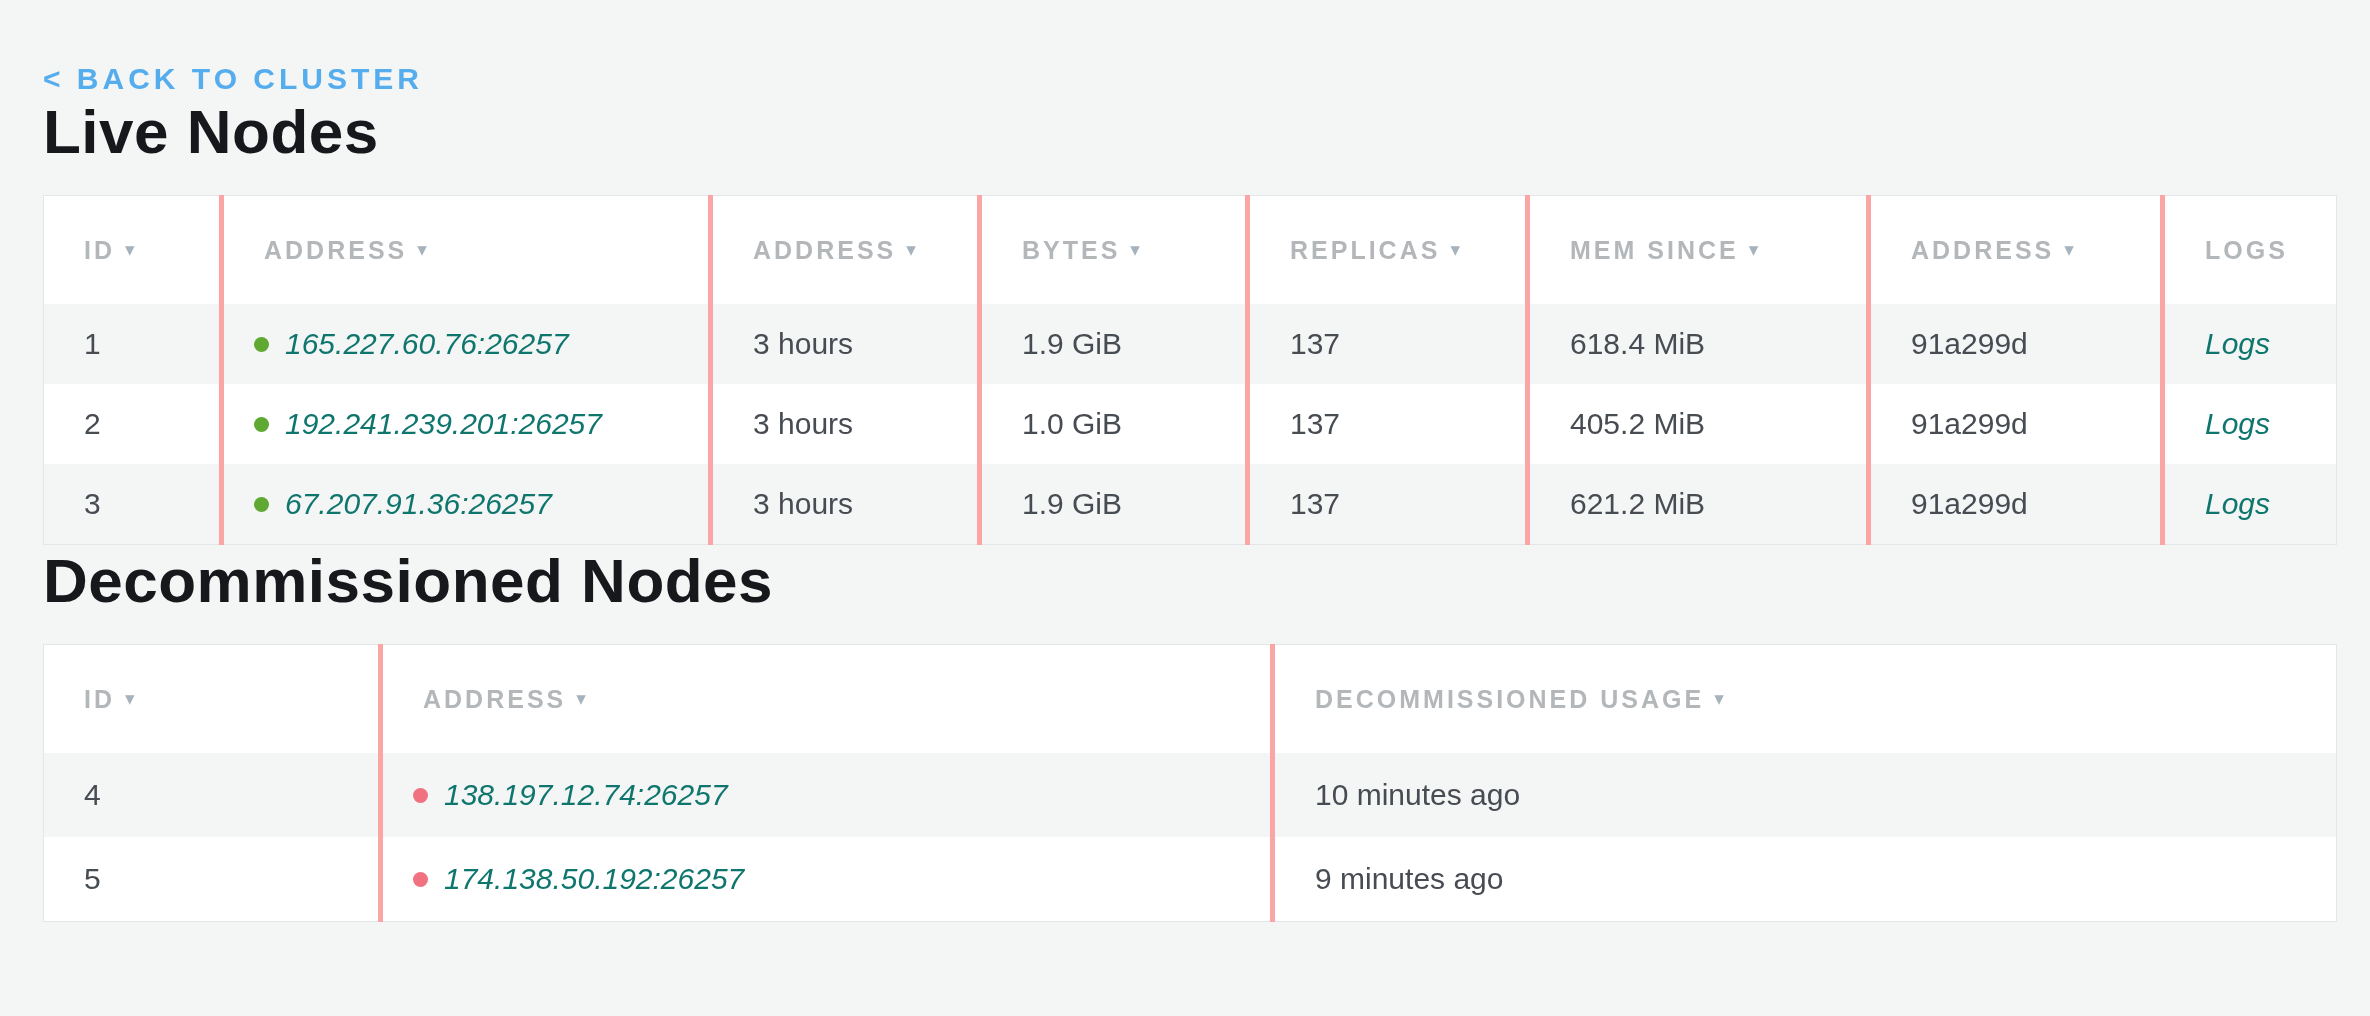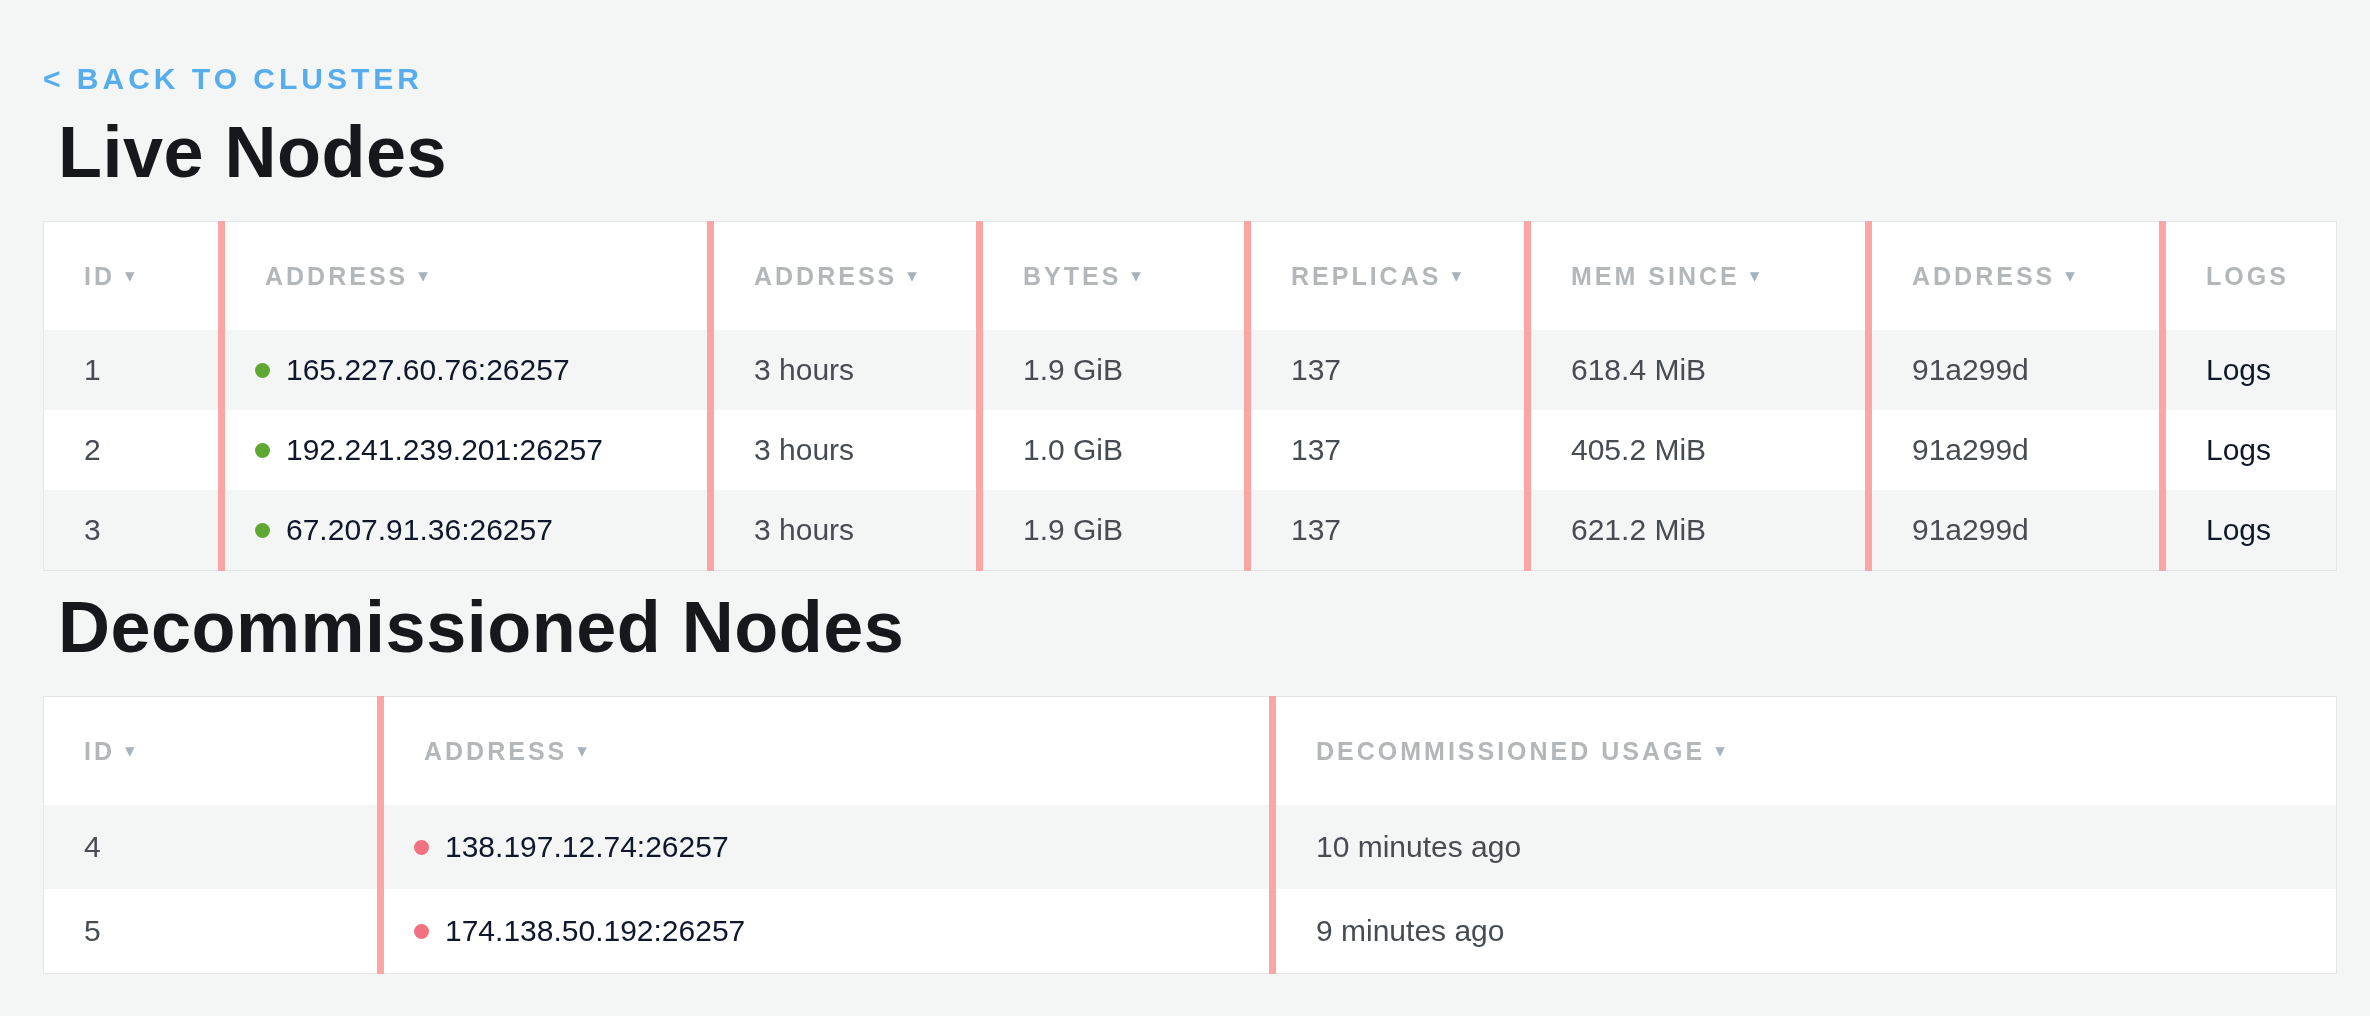--- a/index.html
+++ b/index.html
@@ -18,39 +18,39 @@
   .back-link {
     display: inline-block;
     font-size: 30px;
     font-weight: bold;
     letter-spacing: 4px;
     color: #55adee;
     margin-top: 24px;
   }
 
   h1.section-title {
-    font-size: 72px;
+    font-size: 62px;
     font-weight: bold;
     color: #16181c;
-    margin: 15px;
+    margin: 0;
     letter-spacing: 0.5px;
   }
   .title-live { margin-top: 46px; }
   .title-decomm { margin-top: 74px; }
 
   table.nodes {
     border-collapse: collapse;
     table-layout: fixed;
     width: 2293px;
     background: #ffffff;
     border: 1px solid #e3e5e7;
     margin-top: 28px;
   }
   table.nodes th, table.nodes td {
-    border-right: 7px solid #fca5a5;
+    border-right: 5px solid #fca5a5;
     padding: 0 10px 0 40px;
     text-align: left;
     vertical-align: middle;
     white-space: nowrap;
     overflow: hidden;
   }
   table.nodes th:last-child, table.nodes td:last-child { border-right: none; margin-left: 9px; }
 
   table.nodes th {
     height: 108px;
@@ -81,21 +81,21 @@
 
   .status-dot {
     display: inline-block;
     width: 15px;
     height: 15px;
     border-radius: 50%;
     margin-right: 16px;
     vertical-align: 2px;
   }
 
-  .addr-link, .logs-link { color: #0f172a; }
+  .addr-link, .logs-link { color: #0f766e; font-style: italic; }
   .addr-cell { padding-left: 30px !important; }
 </style>
 </head>
 <body>
 
 
 
 <a class="back-link">&lt; BACK TO CLUSTER</a>
 
 <h1 class="section-title title-live">Live Nodes</h1>

